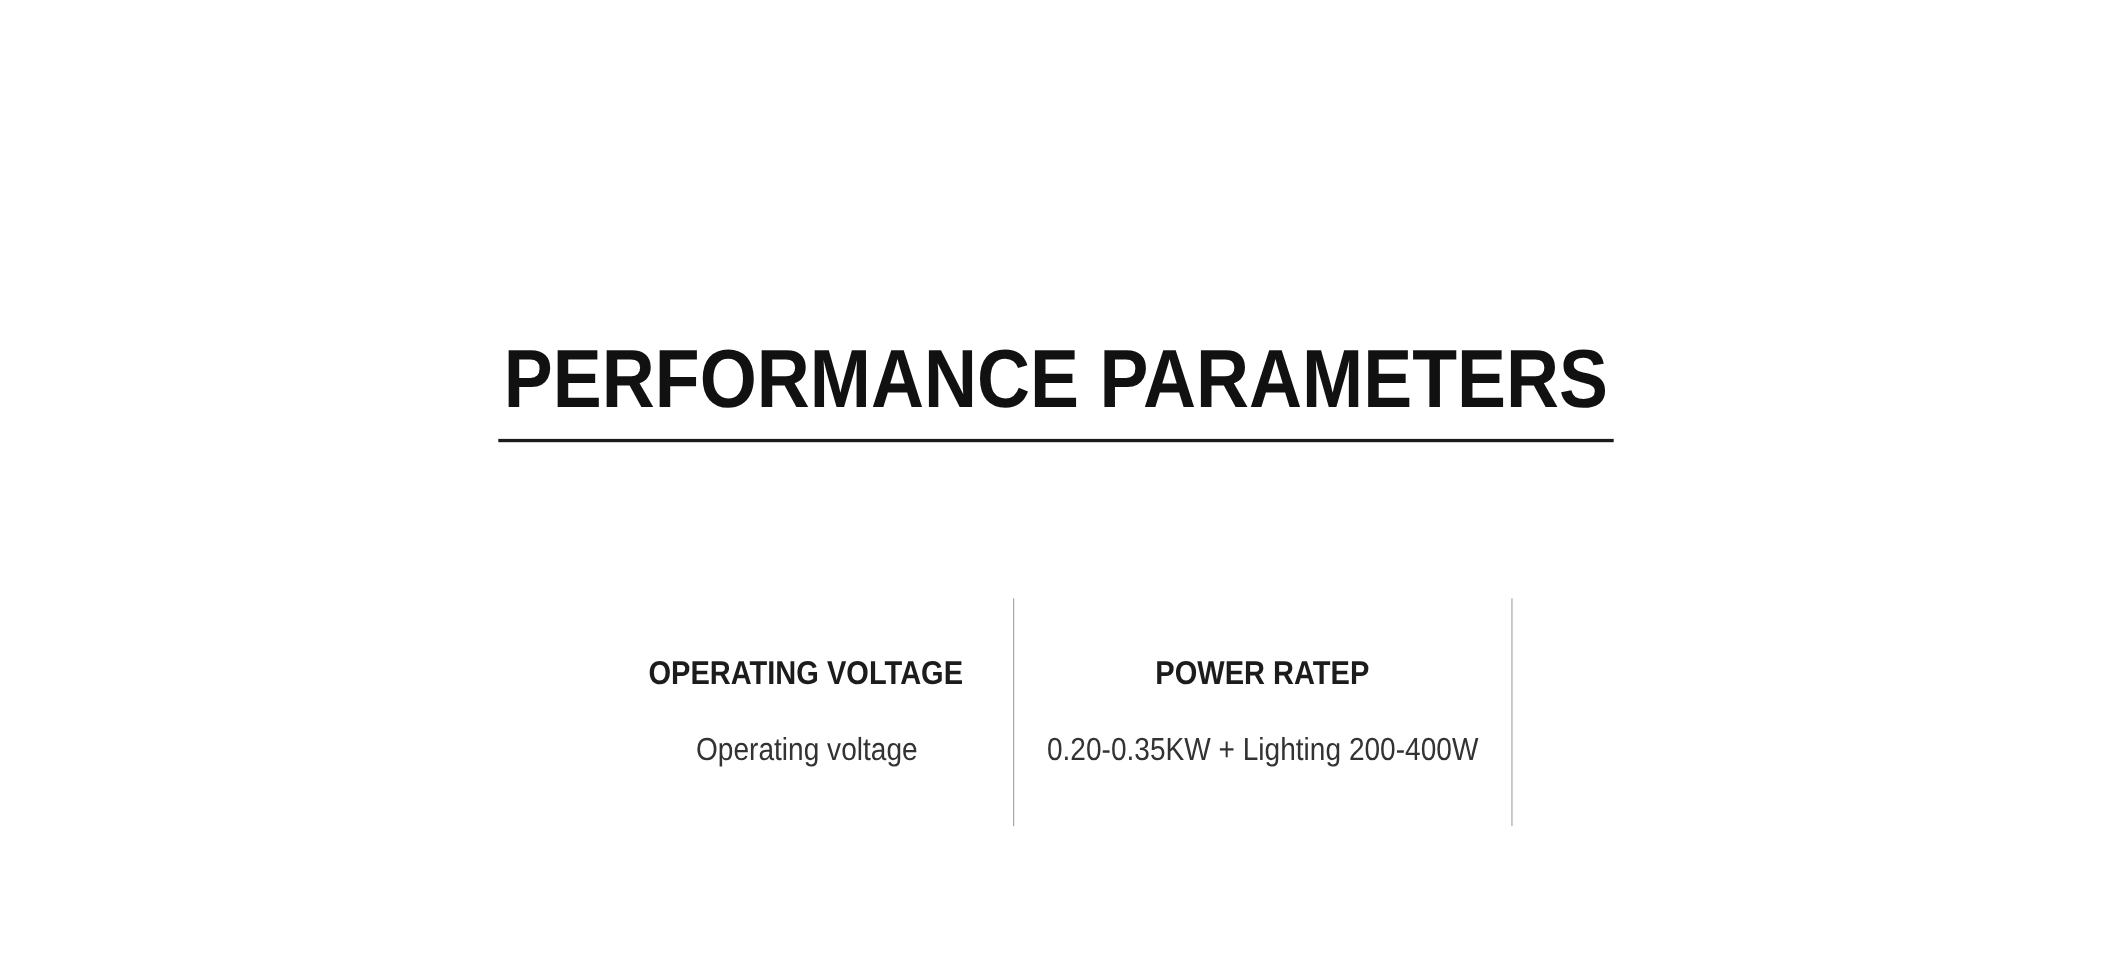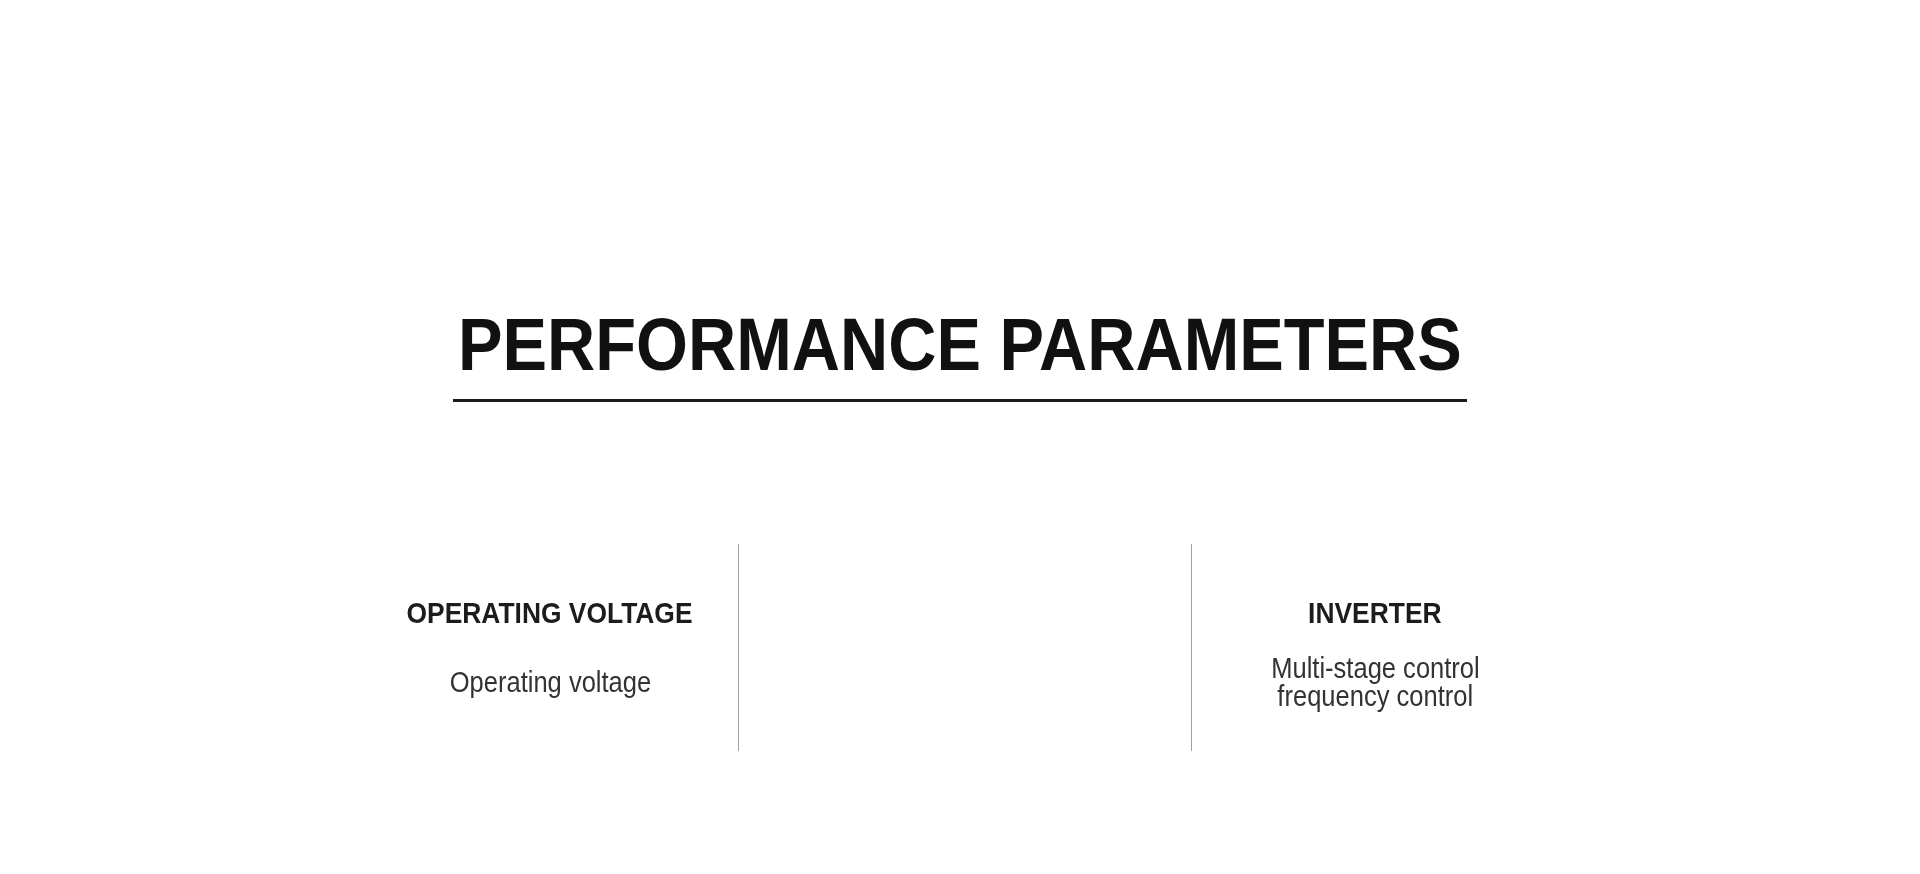--- a/index.html
+++ b/index.html
@@ -115,29 +115,26 @@
         <span class="cond">OPERATING VOLTAGE</span>
       </div>
       <div class="spec-body">
         <span class="cond">Operating voltage</span>
       </div>
     </div>
 
     <div class="v-divider"></div>
 
     <div class="spec-col c2">
+      <div class="spec-heading">
+        <span class="cond">POWER RATEP</span>
+      </div>
+      <div class="spec-body">
+        <span class="cond">0.20-0.35KW + Lighting 200-400W</span>
+      </div>
     </div>
 
     <div class="v-divider"></div>
 
-    <div class="spec-col c3">
-      <div class="spec-heading">
-        <span class="cond">INVERTER</span>
-      </div>
-      <div class="spec-body">
-        <span class="cond">Multi-stage control</span>
-        <span class="cond">frequency control</span>
-      </div>
-    </div>
 
   </div>
 
 </div>
 
 </body></html>

